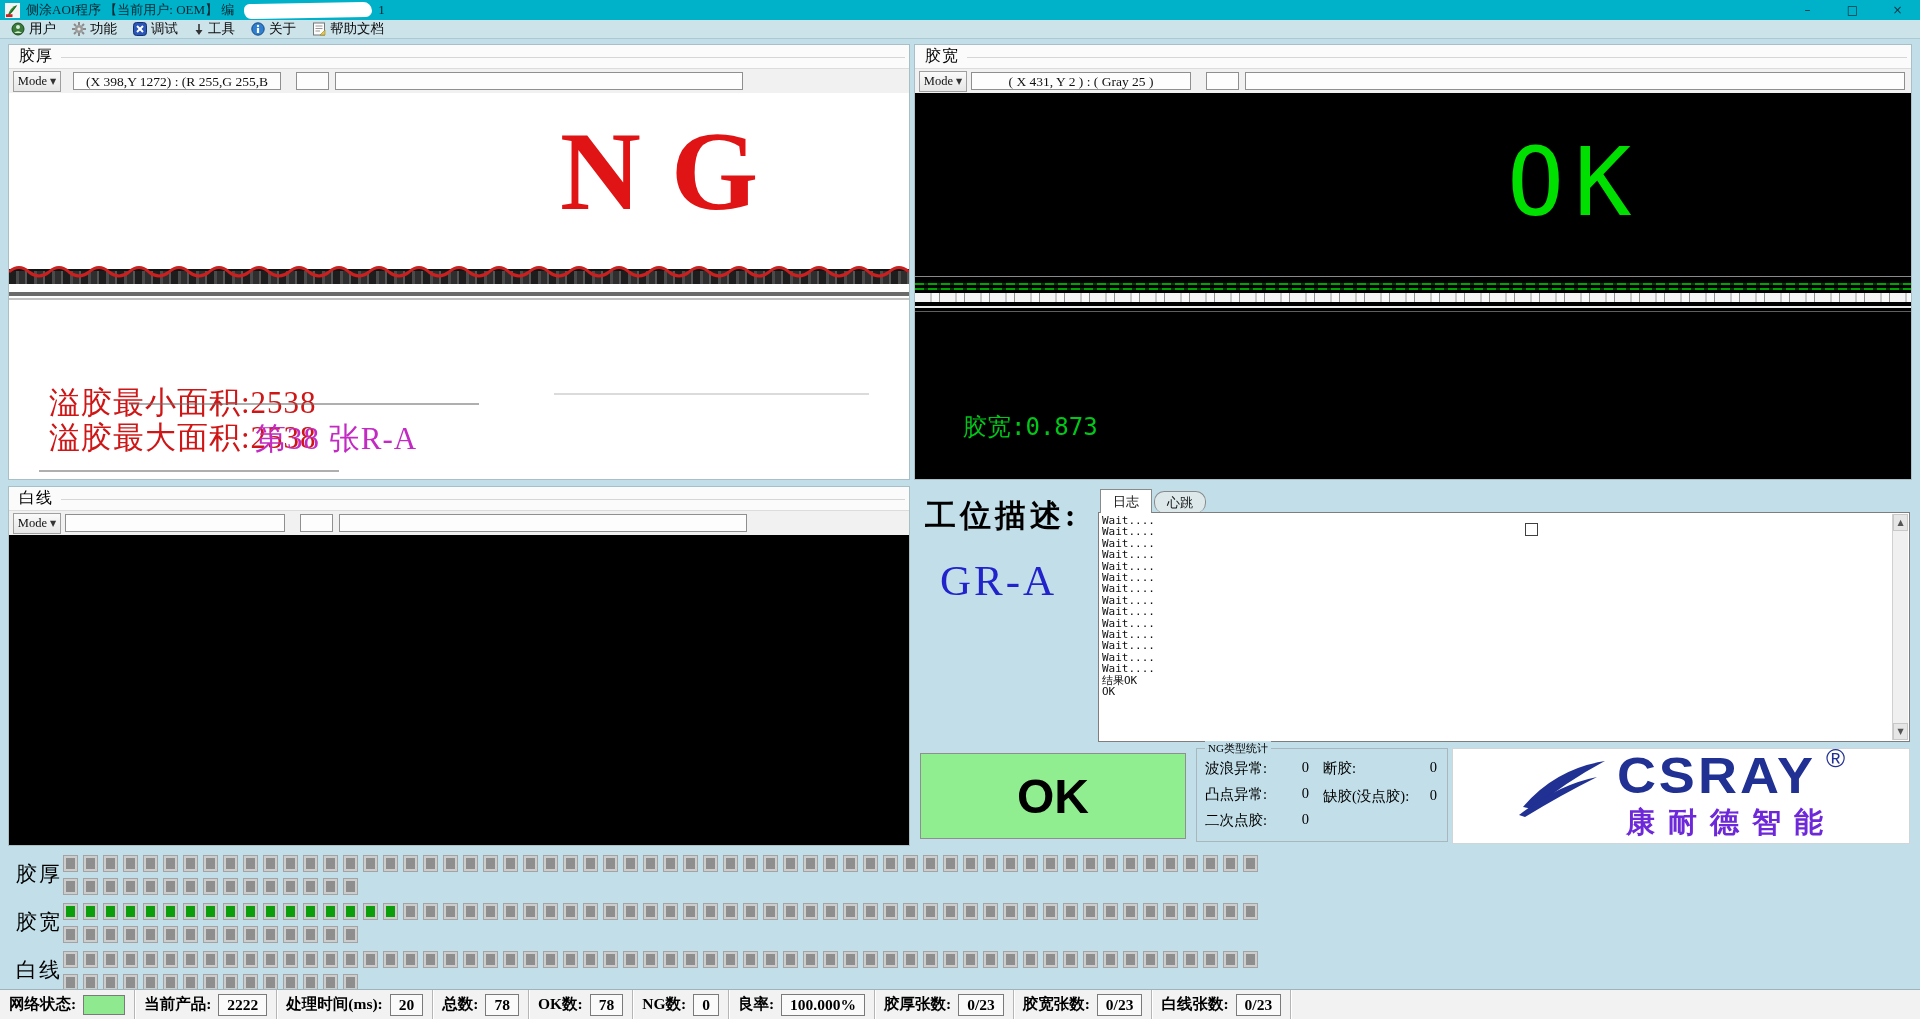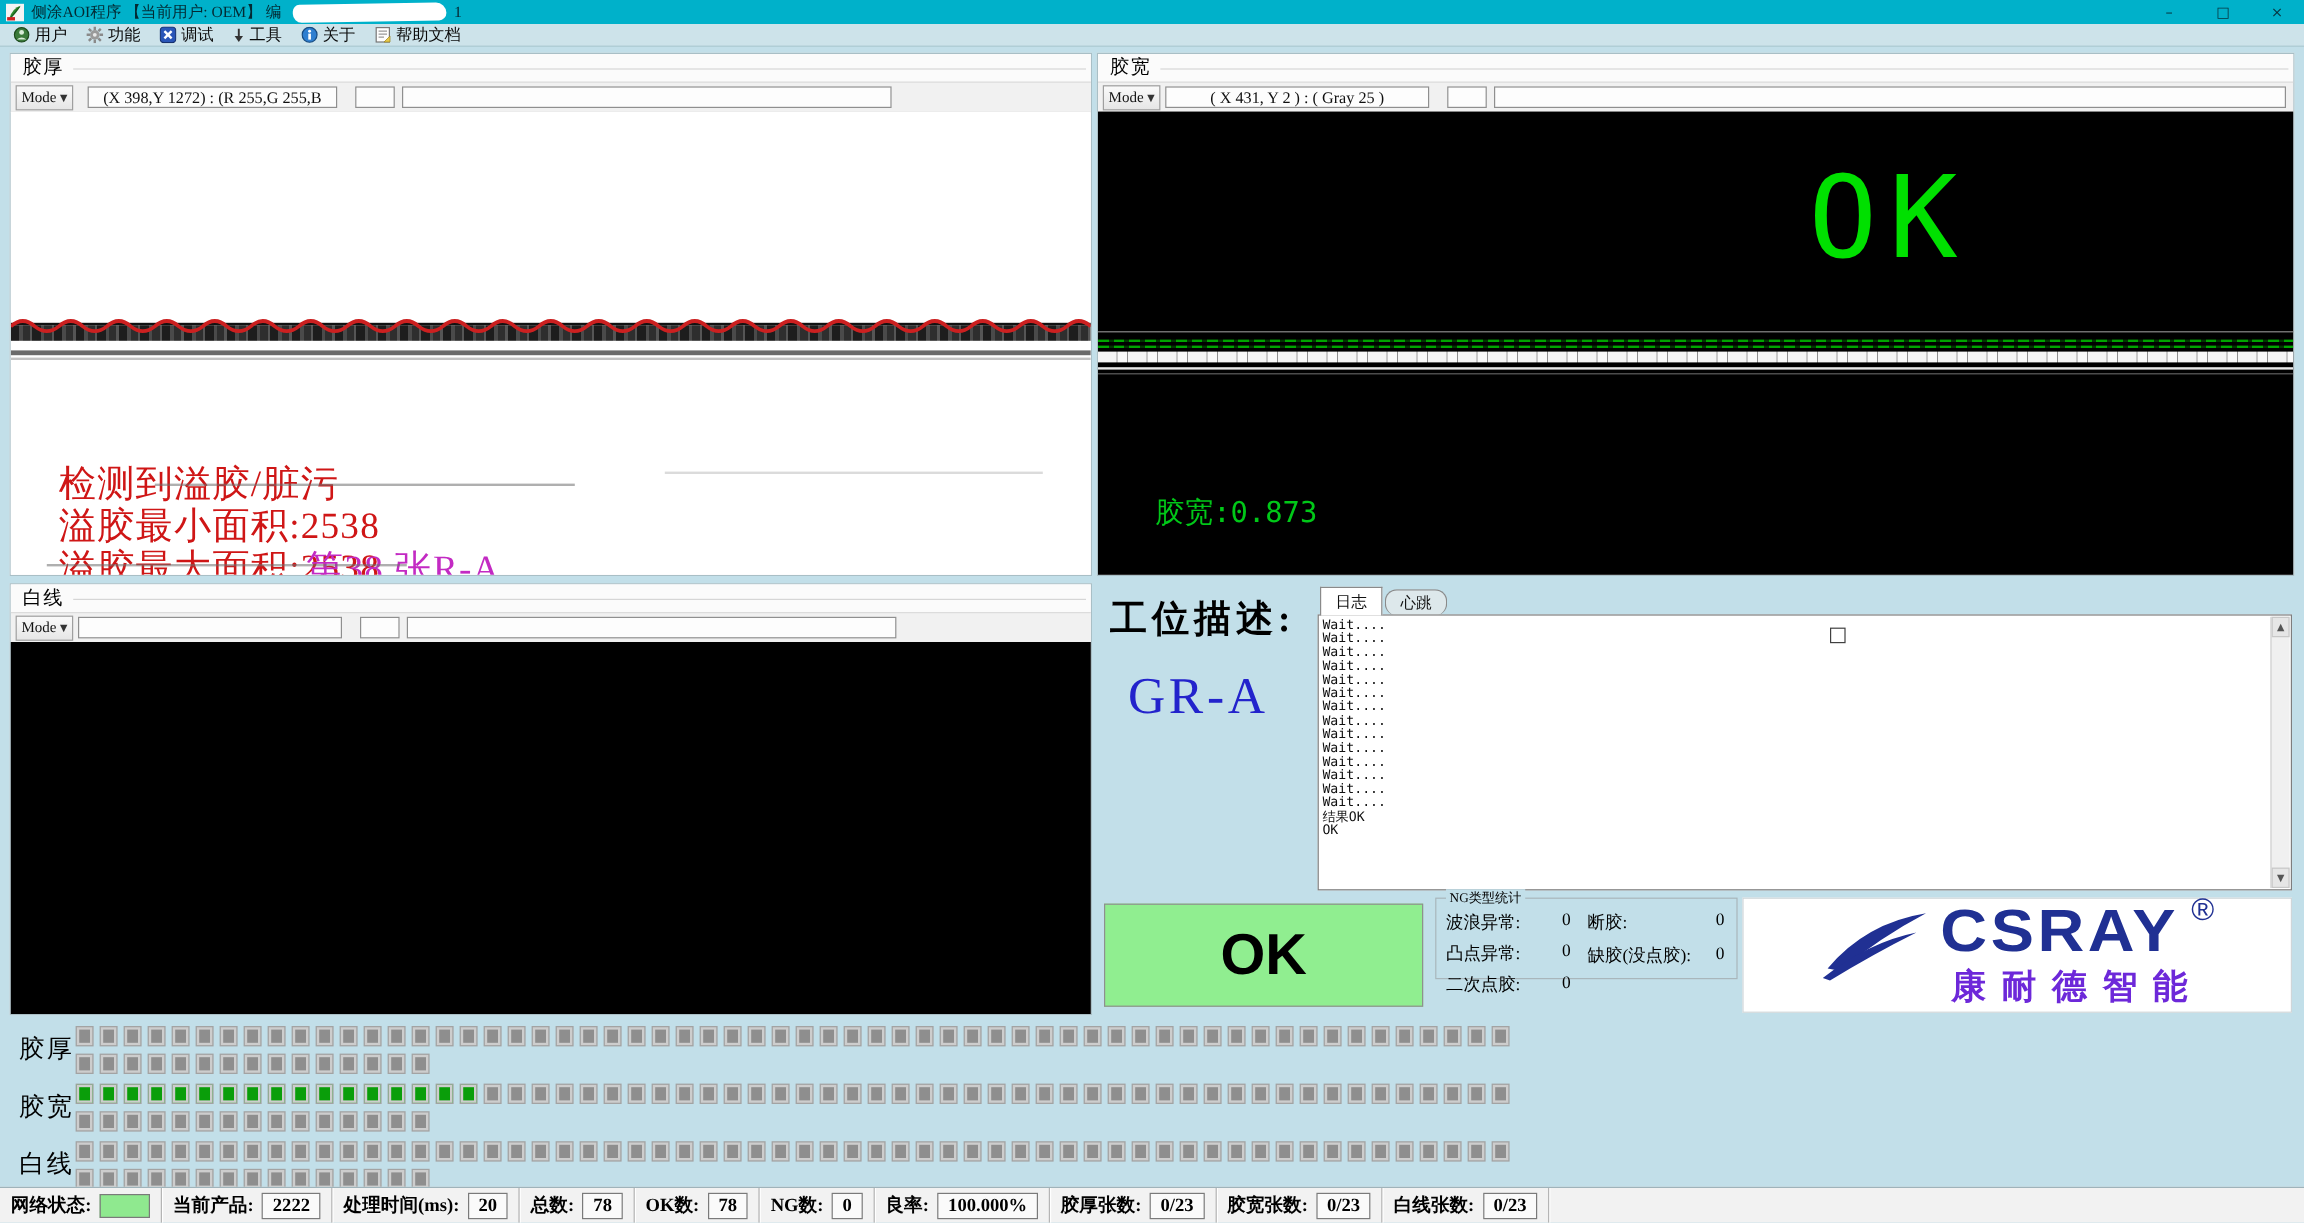--- a/index.html
+++ b/index.html
@@ -70,21 +70,21 @@
   .tab.active{background:#fff;height:23px;line-height:23px;z-index:2;}
   .tab.inactive{background:#dde8eb;margin-left:2px;border-radius:10px;}
   .log-box{position:absolute;left:1098px;top:512px;width:812px;height:230px;background:#fff;border:1px solid #7e7e7e;box-sizing:border-box;}
   .log-lines{position:absolute;left:3px;top:2px;right:18px;bottom:2px;overflow:hidden;}
   .log-line{font-size:11px;line-height:11.4px;color:#101010;font-family:"DejaVu Sans Mono",monospace;white-space:pre;}
   .log-checkbox{position:absolute;left:426px;top:10px;width:11px;height:11px;background:#fff;border:1px solid #404040;}
   .log-scrollbar{position:absolute;right:1px;top:1px;bottom:1px;width:15px;background:#f0f0f0;border-left:1px solid #d0d0d0;}
   .sb-btn{height:15px;display:flex;align-items:center;justify-content:center;font-size:8px;color:#555;background:#e6e6e6;border:1px solid #c8c8c8;font-family:"DejaVu Sans",sans-serif;}
   .sb-btn.down{position:absolute;bottom:0;left:0;right:0;}
   .result-button{position:absolute;left:920px;top:753px;width:266px;height:86px;background:#90ee90;border:1px solid #8f8f8f;display:flex;align-items:center;justify-content:center;font-size:48px;font-weight:700;color:#000;font-family:"Liberation Sans",sans-serif;box-sizing:border-box;}
-  .ng-group{position:absolute;left:1196px;top:748px;width:252px;height:68px;border:1px solid #a9b6bb;box-sizing:border-box;}
+  .ng-group{position:absolute;left:1196px;top:748px;width:252px;height:94px;border:1px solid #a9b6bb;box-sizing:border-box;}
   .ng-group-title{position:absolute;left:8px;top:-8px;background:#c2dfe9;padding:0 3px;font-size:11px;color:#000;}
   .ng-cols{position:absolute;left:8px;top:10px;right:6px;display:flex;}
   .ng-col{display:flex;flex-direction:column;}
   .ng-col.left{width:118px;gap:7px;}
   .ng-col.right{flex:1;gap:9px;}
   .ng-row{display:flex;font-size:14.5px;color:#000;}
   .ng-row .lbl{white-space:nowrap;}
   .ng-row .val{margin-left:auto;padding-right:14px;}
   .ng-col.right .ng-row .val{padding-right:4px;}
   .logo-box{position:absolute;left:1452px;top:748px;width:458px;height:96px;background:#fff;border:1px solid #cfd6d9;box-sizing:border-box;display:flex;align-items:center;justify-content:center;}
@@ -198,30 +198,30 @@
   <div class="panel-toolbar">
     <div class="mode-btn">
       <span>Mode</span>
         <span class="dd-arrow">▼</span>
     </div>
     <div class="tb-box coord-box">(X 398,Y 1272) : (R 255,G 255,B 255)</div>
     <div class="tb-box small-box"></div>
     <div class="tb-box wide-box"></div>
   </div>
   <div class="image-area white" style="top:48px;">
+    <div class="ng-text">NG</div>
     <div class="strip">
       <div class="strip-dark"></div>
       <svg class="strip-wave">
           <path id="wave-path" d="M0,10 q10,-9 20,0 q10,8 20,0 q10,-9 20,0 q10,8 20,0 q10,-9 20,0 q10,8 20,0 q10,-9 20,0 q10,8 20,0 q10,-9 20,0 q10,8 20,0 q10,-9 20,0 q10,8 20,0 q10,-9 20,0 q10,8 20,0 q10,-9 20,0 q10,8 20,0 q10,-9 20,0 q10,8 20,0 q10,-9 20,0 q10,8 20,0 q10,-9 20,0 q10,8 20,0 q10,-9 20,0 q10,8 20,0 q10,-9 20,0 q10,8 20,0 q10,-9 20,0 q10,8 20,0 q10,-9 20,0 q10,8 20,0 q10,-9 20,0 q10,8 20,0 q10,-9 20,0 q10,8 20,0 q10,-9 20,0 q10,8 20,0 q10,-9 20,0 q10,8 20,0 q10,-9 20,0 q10,8 20,0 q10,-9 20,0 q10,8 20,0 q10,-9 20,0 q10,8 20,0 q10,-9 20,0" fill="none" stroke="#cc2020" stroke-width="3"></path>
         </svg>
       <div class="strip-gray"></div>
       <div class="strip-gray2"></div>
     </div>
     <div class="overlay-text">
-      <div class="ol-line">检测到溢胶/脏污</div>
       <div class="ol-line">溢胶最小面积:2538</div>
       <div class="ol-line ol-line3">
         <span>溢胶最大面积:2538</span>
         <span class="frame-label">第38 张R-A</span>
       </div>
     </div>
     <div class="artifact" style="left:120px;top:310px;width:350px;"></div>
     <div class="artifact" style="left:30px;top:377px;width:300px;"></div>
     <div class="artifact" style="left:545px;top:300px;width:315px;opacity:.45;"></div>
   </div>

